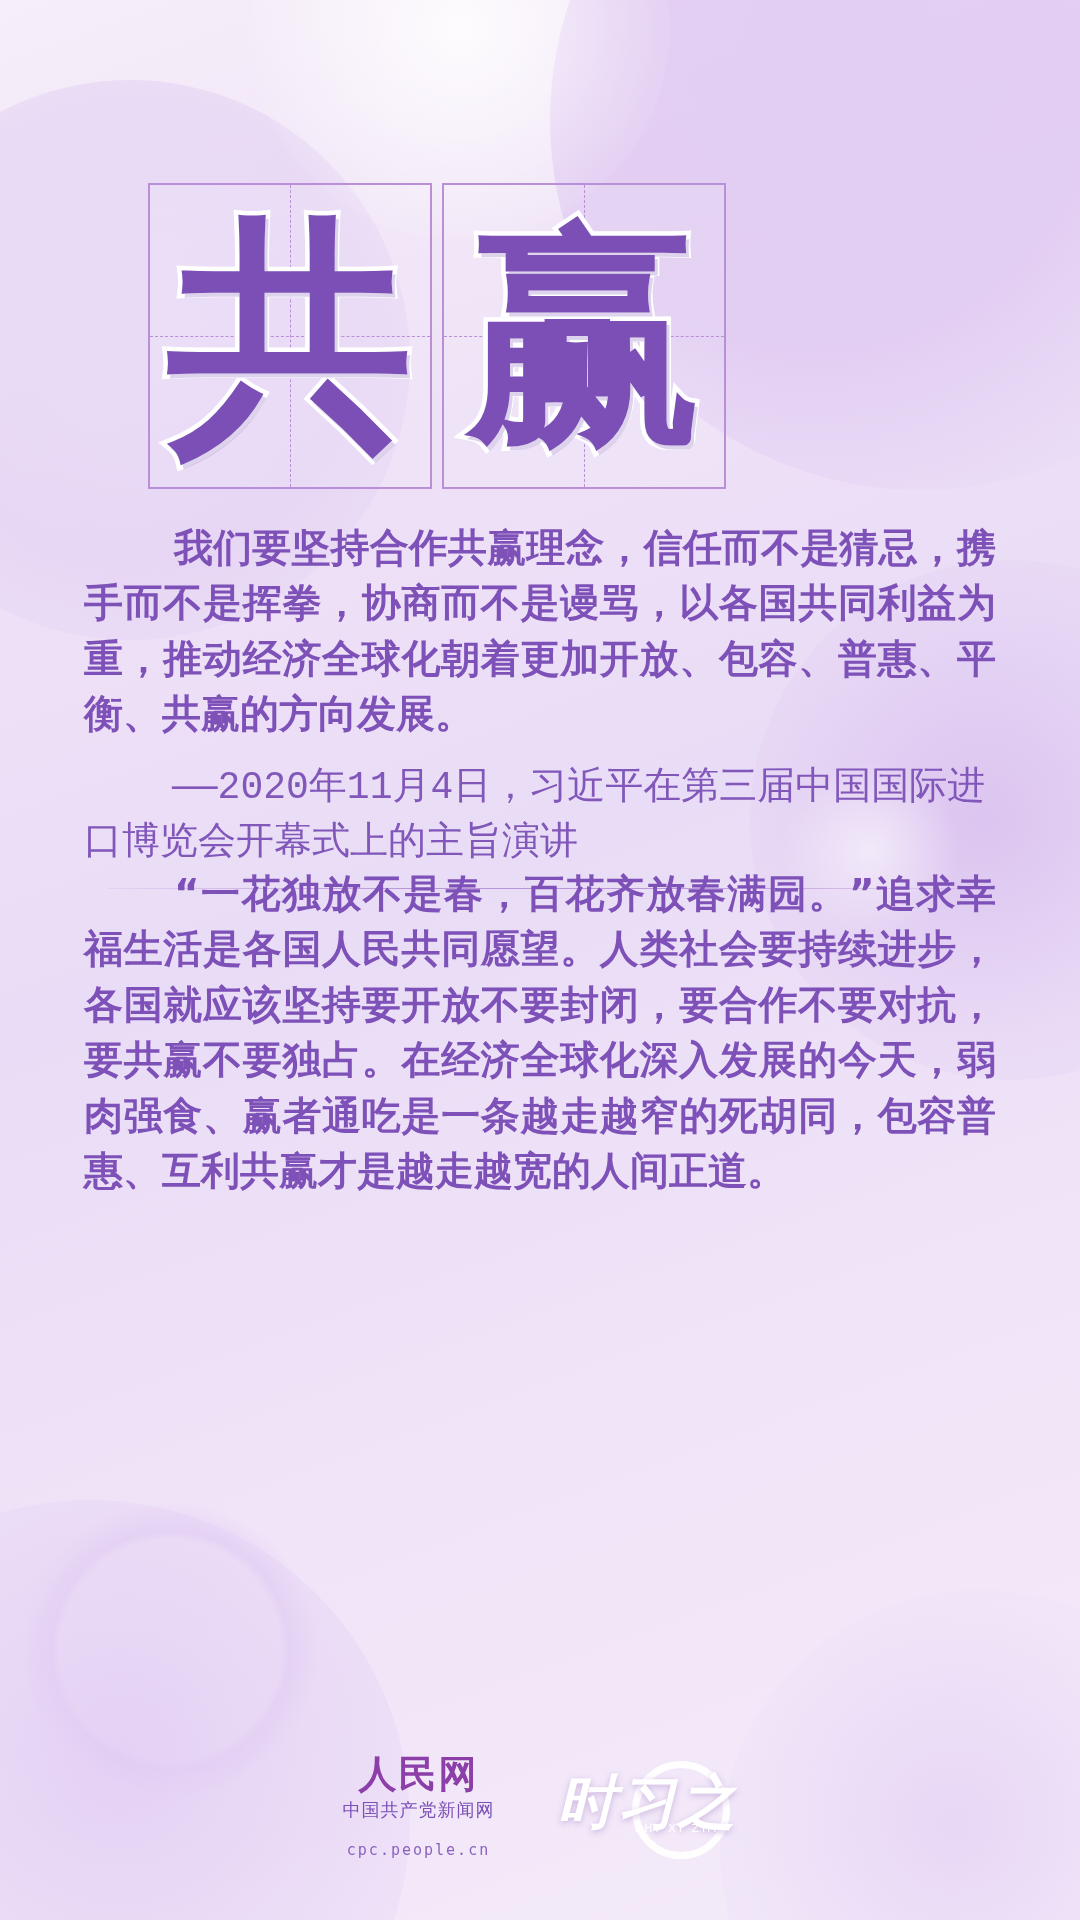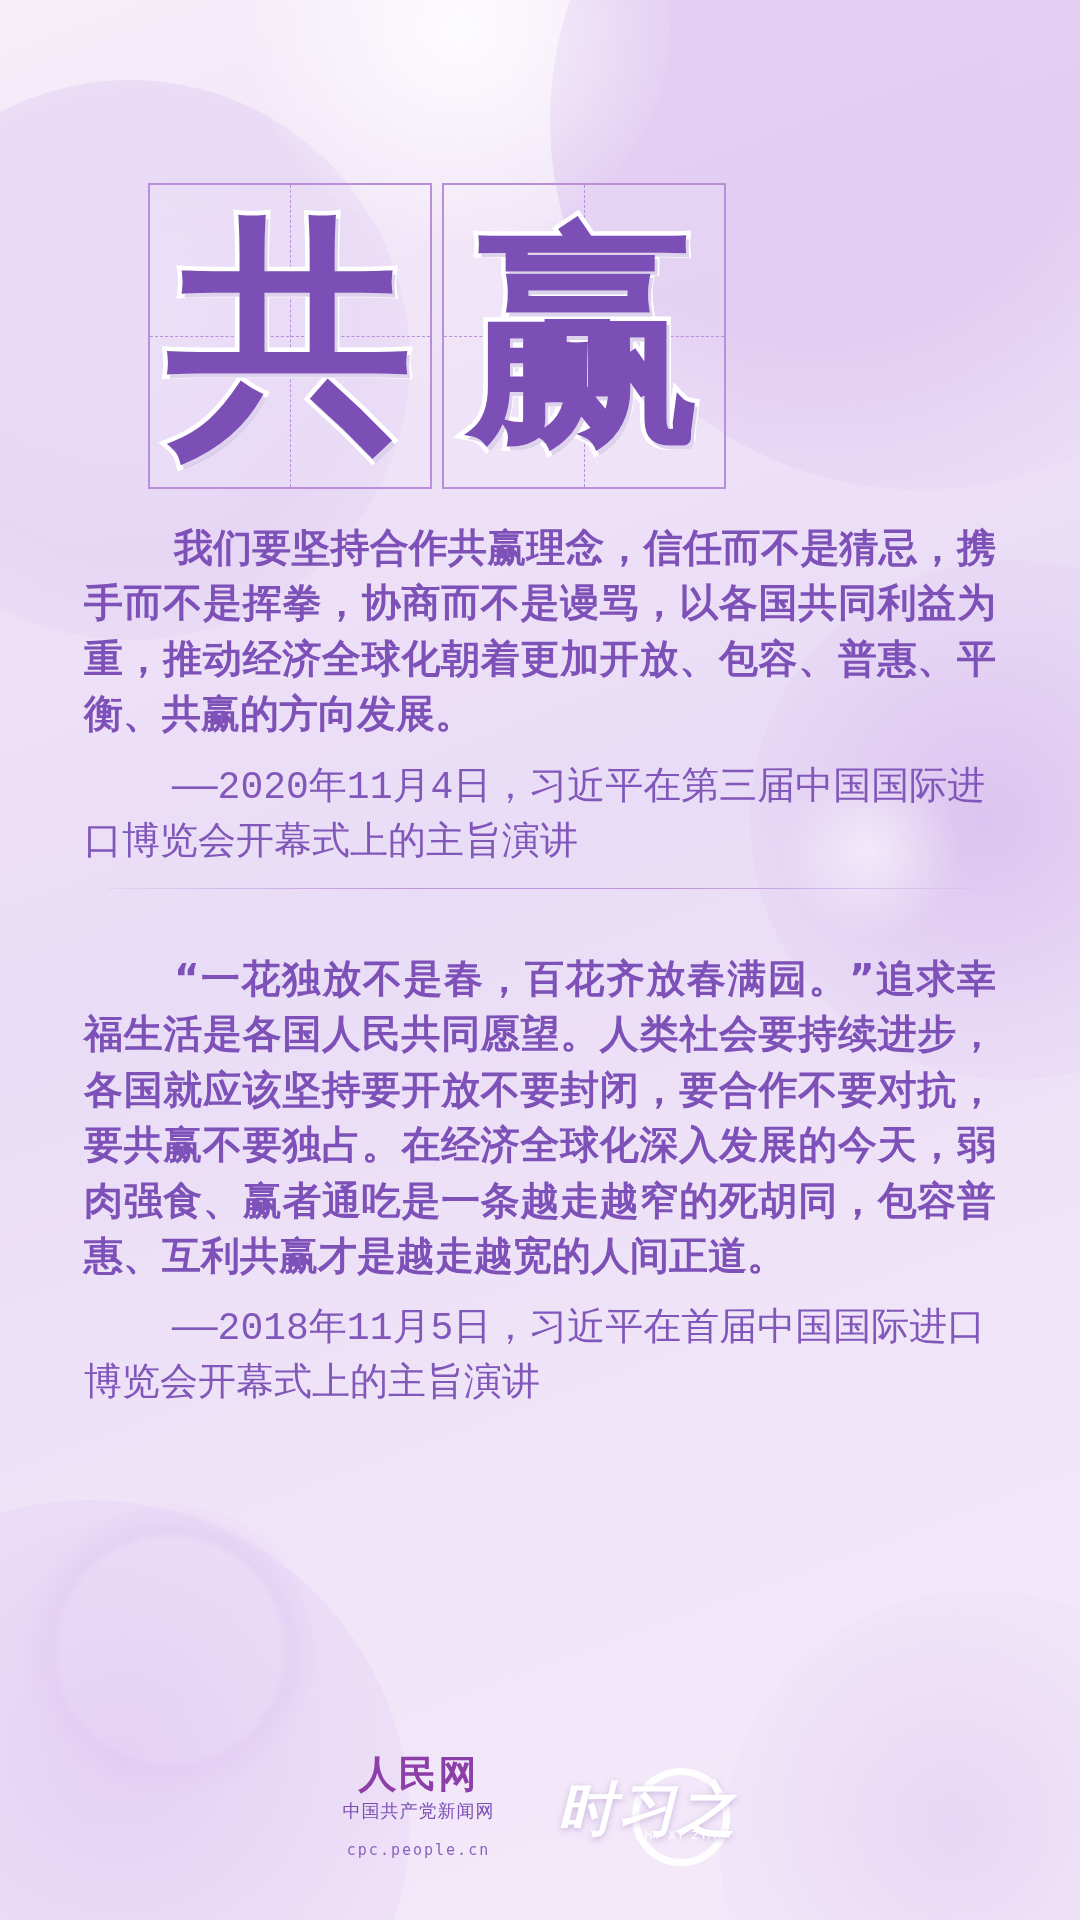--- a/index.html
+++ b/index.html
@@ -124,21 +124,21 @@
   .glyph.second { font-size: 236px; }
 
   
   .quote-block {
     position: absolute;
     left: 84px;
     width: 912px;
     color: #7a50b4;
   }
   #quote-1 { top: 520px; }
-  #quote-2 { top: 951px; }
+  #quote-2 { top: 866px; }
 
   .quote-text {
     font-family: "DejaVu Sans", "Liberation Sans", sans-serif;
     font-size: 39px;
     line-height: 1.42;
     font-weight: 700;
     color: #7d51b8;
     text-indent: 90px;
     margin: 0 0 18px 0;
     text-align: justify;
@@ -163,40 +163,40 @@
     background: linear-gradient(to right, rgba(186,150,219,0.15), rgba(170,126,208,0.75) 35%, rgba(170,126,208,0.75) 65%, rgba(186,150,219,0.15));
   }
 
   
   .footer {
     position: absolute;
     left: 0;
     right: 0;
     bottom: 62px;
     display: flex;
-    align-items: flex-end;
+    align-items: flex-start;
     justify-content: center;
     gap: 63px;
   }
   .pd-logo {
     display: flex;
     flex-direction: column;
     align-items: center;
     line-height: 1;
   }
   .pd-logo .pd-main {
     font-family: "DejaVu Serif", "Liberation Serif", serif;
     font-weight: 700;
     font-size: 38px;
     color: #8c3fa8;
     letter-spacing: 2px;
   }
   .pd-logo .pd-sub {
     margin-top: 9px;
-    font-family: Liberation Serif, serif;
+    font-family: Liberation Mono, monospace;
     font-size: 18px;
     color: #7b4fb5;
     letter-spacing: 1px;
   }
   .pd-logo .pd-url {
     margin-top: 23px;
     font-family: "DejaVu Sans Mono", "Liberation Mono", monospace;
     font-size: 15px;
     color: #8a62c0;
     letter-spacing: 2px;
@@ -269,21 +269,20 @@
 
   <div class="quote-block" id="quote-1">
     <p class="quote-text">我们要坚持合作共赢理念，信任而不是猜忌，携手而不是挥拳，协商而不是谩骂，以各国共同利益为重，推动经济全球化朝着更加开放、包容、普惠、平衡、共赢的方向发展。</p>
     <p class="quote-source">——2020年11月4日，习近平在第三届中国国际进口博览会开幕式上的主旨演讲</p>
   </div>
 
   <div class="divider"></div>
 
   <div class="quote-block" id="quote-2">
     <p class="quote-text">“一花独放不是春，百花齐放春满园。”追求幸福生活是各国人民共同愿望。人类社会要持续进步，各国就应该坚持要开放不要封闭，要合作不要对抗，要共赢不要独占。在经济全球化深入发展的今天，弱肉强食、赢者通吃是一条越走越窄的死胡同，包容普惠、互利共赢才是越走越宽的人间正道。</p>
-    <p class="quote-source">——2018年11月5日，习近平在首届中国国际进口博览会开幕式上的主旨演讲</p>
   </div>
 
   <div class="footer">
     <div class="pd-logo">
       <div class="pd-main">人民网</div>
       <div class="pd-sub">中国共产党新闻网</div>
       <div class="pd-url">cpc.people.cn</div>
     </div>
     <div class="ssz-logo">
       <div class="ssz-ring"></div>

